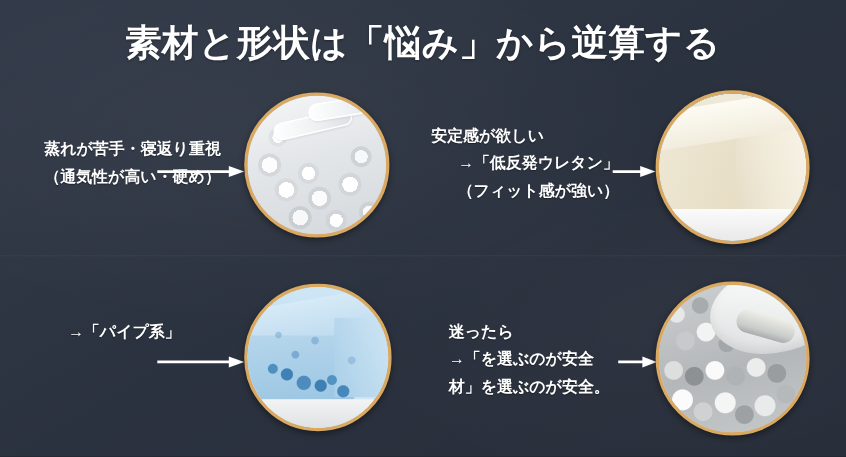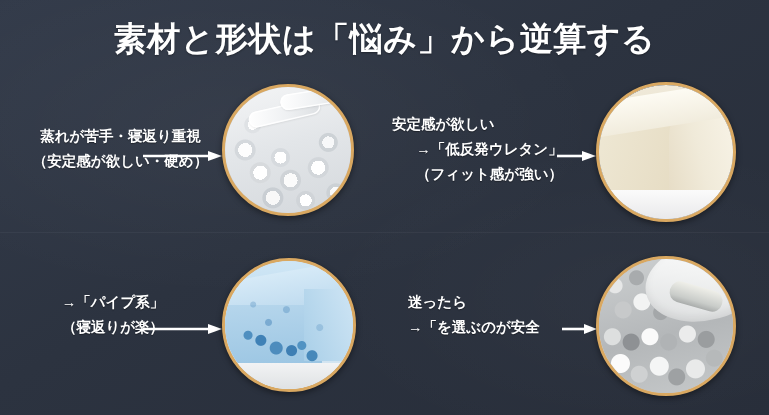--- a/index.html
+++ b/index.html
@@ -187,21 +187,21 @@
 
 <div id="slide">
 
   <div class="title">素材と形状は「悩み」から逆算する</div>
 
   <div class="divider"></div>
 
   <div class="card">
     <div class="card-text t-center" style="left:18px; top:124px; width:205px;">
       <span class="line">蒸れが苦手・寝返り重視</span>
-      <span class="line">（安定感が欲しい・硬め）</span>
+      <span class="line">（通気性が高い・硬め）</span>
     </div>
 
     <div class="arrow" style="left:143px; top:150px; width:80px;">
       <svg width="80" height="12" viewBox="0 0 80 12" aria-hidden="true">
         <path d="M0 6 H70" stroke="#ffffff" stroke-width="2.4" fill="none"></path>
         <path d="M65 1 L79 6 L65 11 Z" fill="#ffffff"></path>
       </svg>
     </div>
 
     <div class="photo ph-pipes" style="left:222px; top:84px; width:132px; height:132px;">
@@ -233,21 +233,20 @@
         <div class="face-r"></div>
         <div class="top"></div>
         <div class="base"></div>
       </div>
     </div>
   </div>
 
   <div class="card">
     <div class="card-text t-center" style="left:18px; top:290px; width:190px;">
       <span class="line">→「パイプ系」</span>
-      <span class="line">（寝返りが楽）</span>
     </div>
 
     <div class="arrow" style="left:143px; top:323px; width:80px;">
       <svg width="80" height="12" viewBox="0 0 80 12" aria-hidden="true">
         <path d="M0 6 H70" stroke="#ffffff" stroke-width="2.4" fill="none"></path>
         <path d="M65 1 L79 6 L65 11 Z" fill="#ffffff"></path>
       </svg>
     </div>
 
     <div class="photo ph-blue" style="left:222px; top:258px; width:134px; height:134px;">
@@ -259,20 +258,21 @@
         <div class="pores"></div>
         <div class="base"></div>
       </div>
     </div>
   </div>
 
   <div class="card">
     <div class="card-text t-left" style="left:396px; top:290px; width:210px;">
       <span class="line">迷ったら</span>
       <span class="line">→「を選ぶのが安全</span>
+      <span class="line">材」を選ぶのが安全。</span>
     </div>
 
     <div class="arrow" style="left:562px; top:323px; width:36px;">
       <svg width="36" height="12" viewBox="0 0 36 12" aria-hidden="true">
         <path d="M0 6 H26" stroke="#ffffff" stroke-width="2.6" fill="none"></path>
         <path d="M22 1 L35 6 L22 11 Z" fill="#ffffff"></path>
       </svg>
     </div>
 
     <div class="photo ph-pellets" style="left:596px; top:256px; width:140px; height:140px;">

